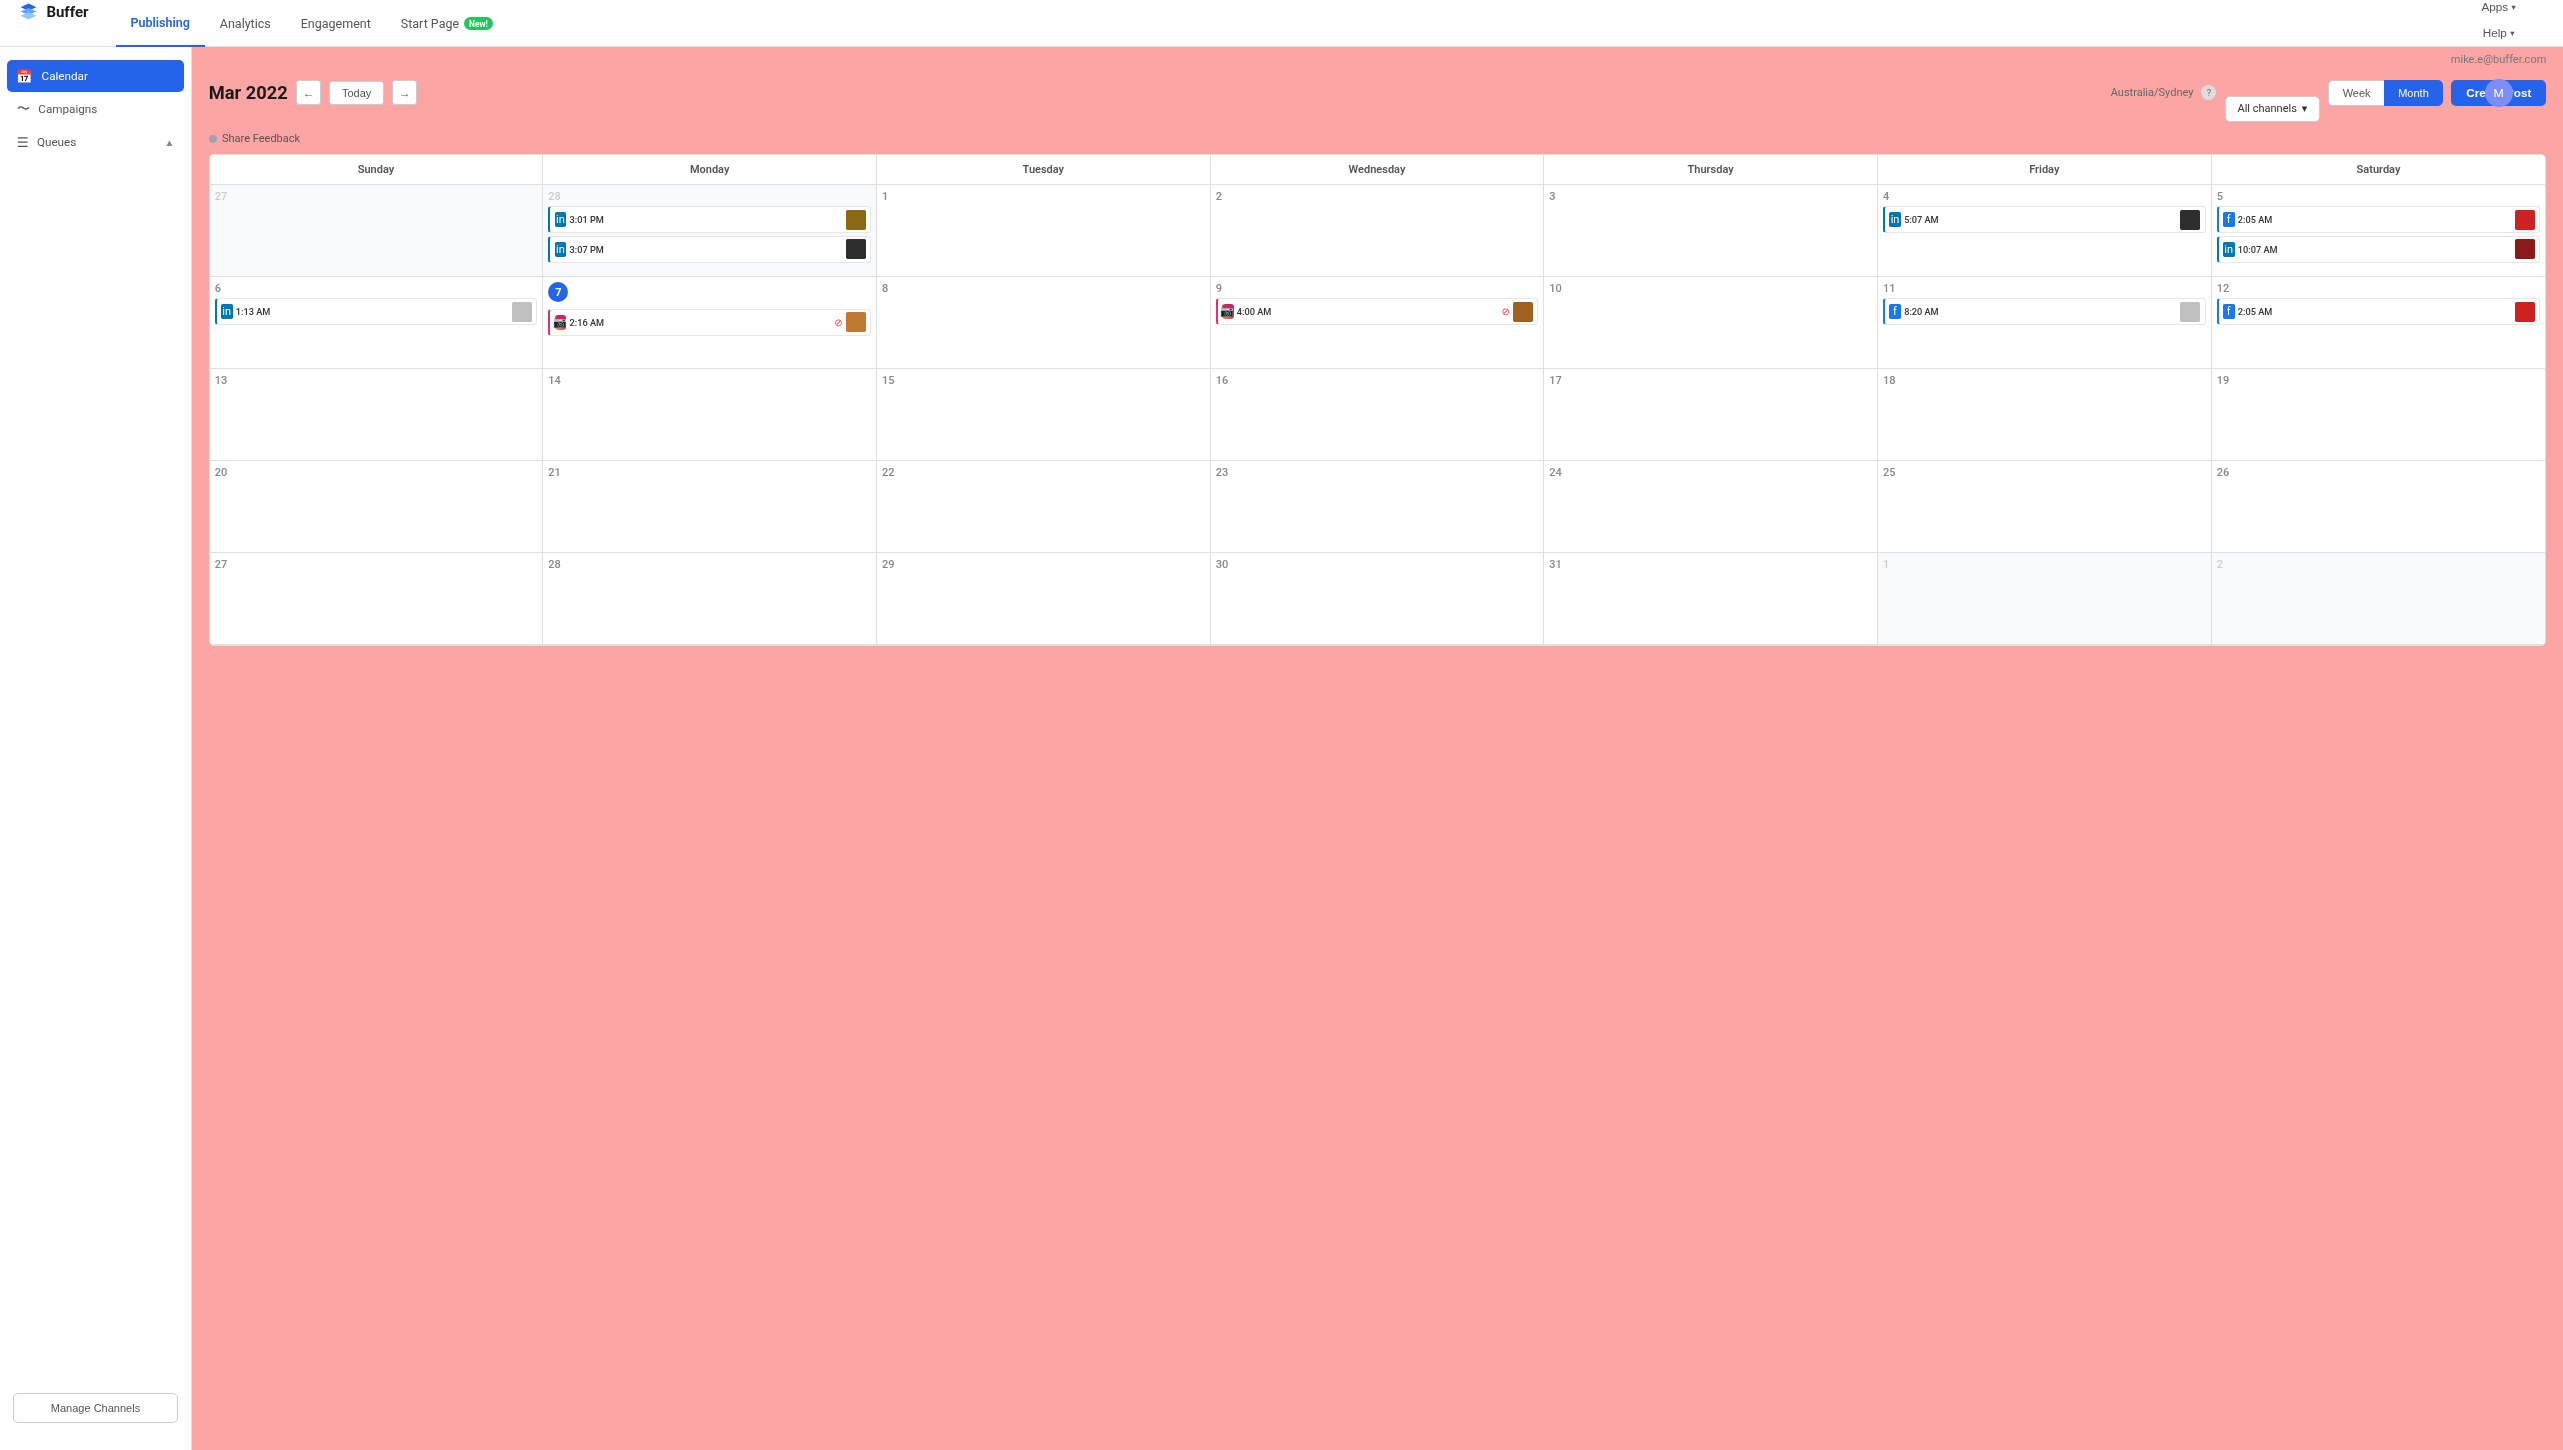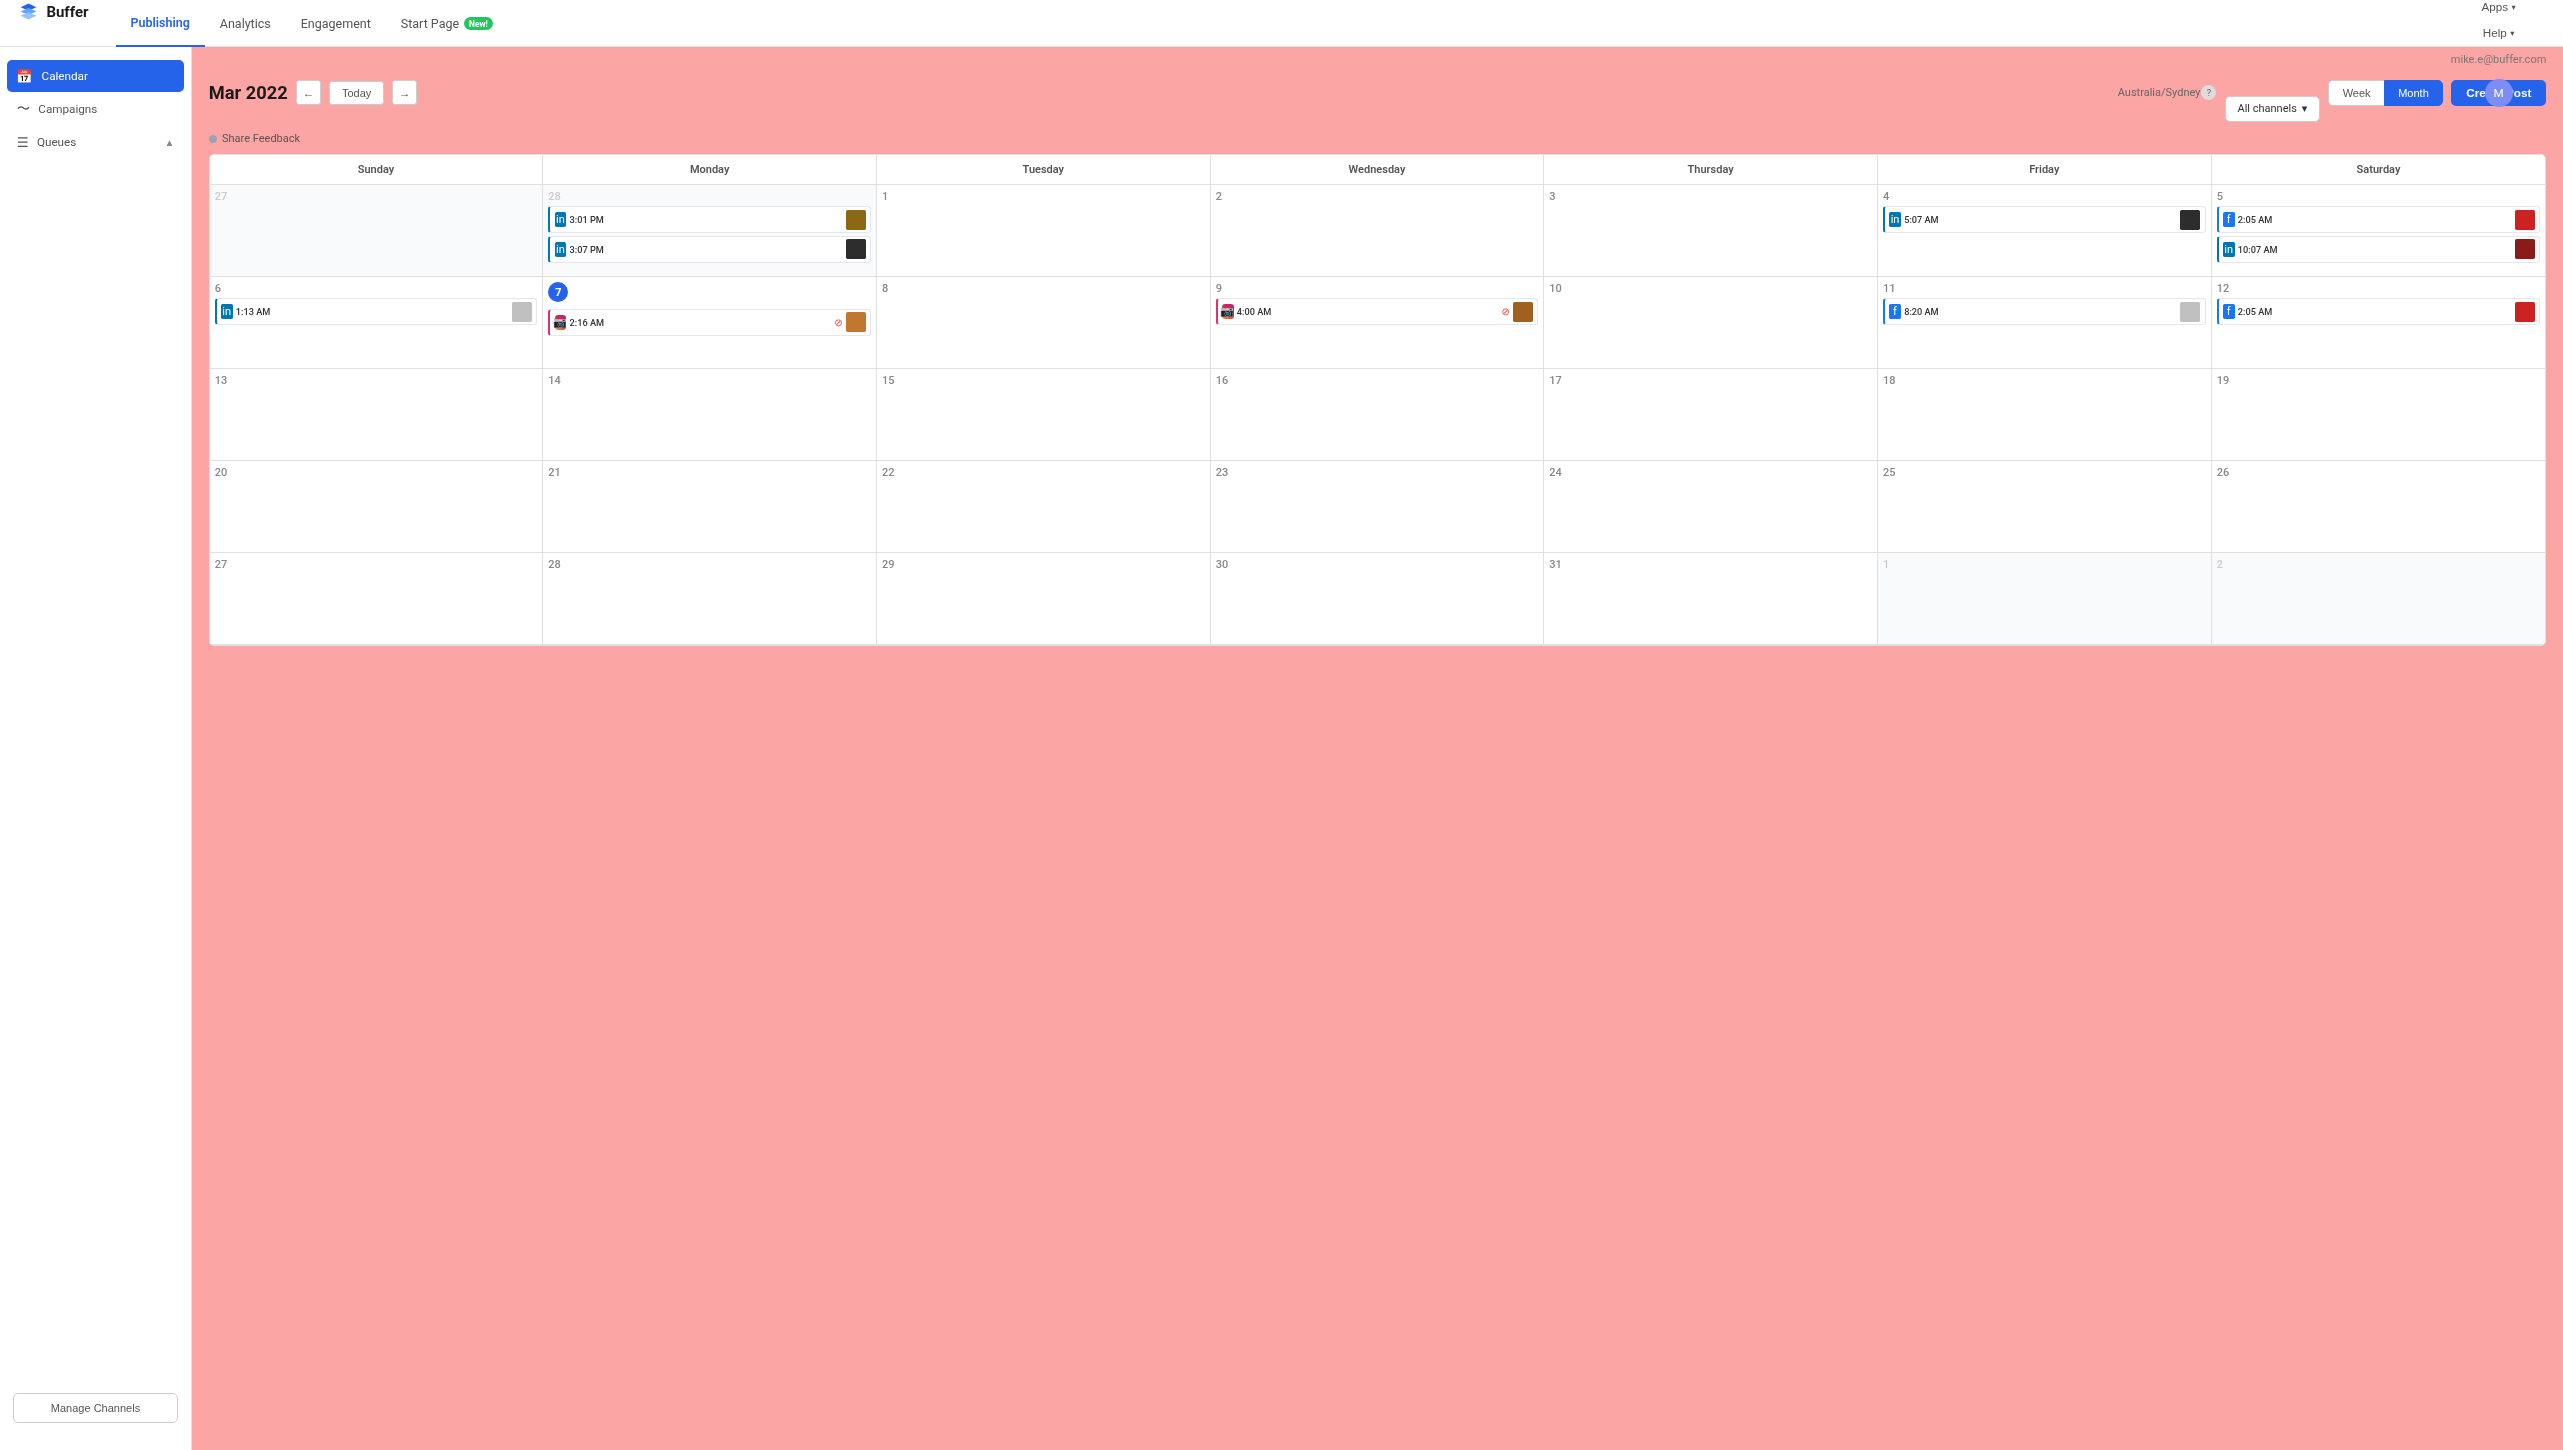--- a/index.html
+++ b/index.html
@@ -72,21 +72,21 @@
     .nav-arrow {
       width: 25px; height: 25px; border: 0.8px solid #ccc; border-radius: 3.3px;
       background: #fff; cursor: pointer; display: flex; align-items: center; justify-content: center;
       font-size: 11.7px; color: #555;
     }
     .today-btn {
       padding: 5px 11.7px; border: 0.8px solid #ccc; border-radius: 3.3px;
       background: #fff; font-size: 11px; cursor: pointer; color: #555;
     }
     .cal-controls { display: flex; align-items: center; gap: 8.3px; }
-    .timezone { display: flex; align-items: center; gap: 1px; font-size: 11px; color: #666; }
+    .timezone { display: flex; align-items: center; gap: 8px; font-size: 11px; color: #666; }
     .tz-help { width: 15px; height: 15px; border-radius: 50%; background: #ddd; display: flex; align-items: center; justify-content: center; font-size: 9.2px; color: #666; cursor: pointer; }
     .channels-dropdown {
       display: flex; align-items: center; gap: 5px; padding: 5.8px 11.7px;
       border: 0.8px solid #ccc; border-radius: 5px; background: #fff;
       font-size: 11px; cursor: pointer; color: #333; margin-top: 32px;
     }
     .view-toggle { display: flex; align-items: center; gap: 0; }
     .view-btn {
       padding: 5.8px 13.3px; border: 0.8px solid #ccc; background: #fff;
       font-size: 11px; cursor: pointer; color: #555;

